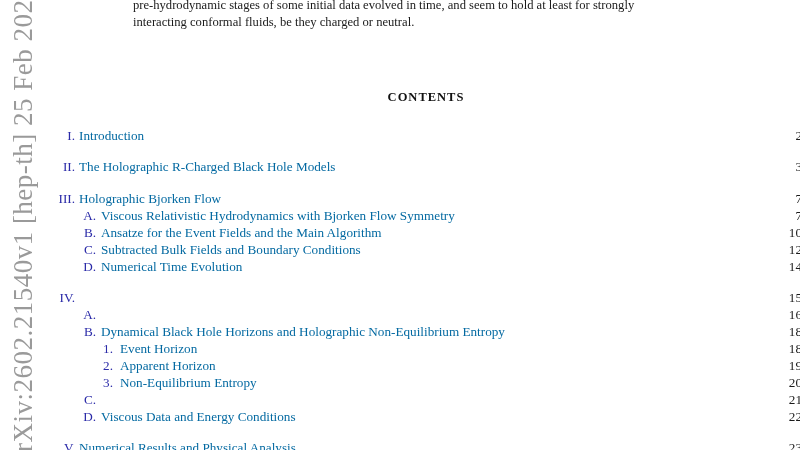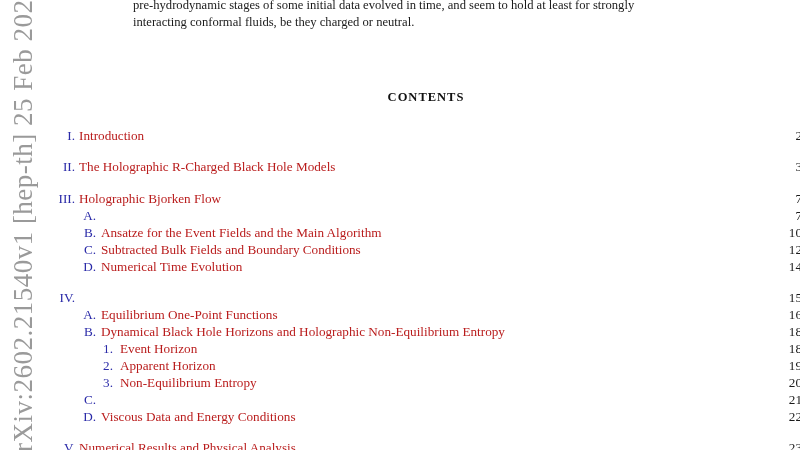--- a/index.html
+++ b/index.html
@@ -70,21 +70,21 @@
       line-height: 17px;
       white-space: nowrap;
     }
     .toc-row .num {
       position: absolute;
       text-align: right;
       color: #2a2aa8;
     }
     .toc-row .title {
       position: absolute;
-      color: #b91c1c;
+      color: #0369a1;
       cursor: pointer;
     }
     .toc-row .page {
       position: absolute;
       right: -2px;
       width: 40px;
       text-align: right;
       color: #1a1a1a;
     }
     .lvl0 .num { left: 40px; width: 35px; }
@@ -122,20 +122,21 @@
     <span class="page">3</span>
   </div>
 
   <div class="toc-row lvl0" style="top:190px">
     <span class="num">III.</span>
     <span class="title">Holographic Bjorken Flow</span>
     <span class="page">7</span>
   </div>
   <div class="toc-row lvl1" style="top:207px">
     <span class="num">A.</span>
+    <span class="title">Viscous Relativistic Hydrodynamics with Bjorken Flow Symmetry</span>
     <span class="page">7</span>
   </div>
   <div class="toc-row lvl1" style="top:224px">
     <span class="num">B.</span>
     <span class="title">Ansatze for the Event Fields and the Main Algorithm</span>
     <span class="page">10</span>
   </div>
   <div class="toc-row lvl1" style="top:241px">
     <span class="num">C.</span>
     <span class="title">Subtracted Bulk Fields and Boundary Conditions</span>
@@ -146,21 +147,20 @@
     <span class="title">Numerical Time Evolution</span>
     <span class="page">14</span>
   </div>
 
   <div class="toc-row lvl0" style="top:289px">
     <span class="num">IV.</span>
     <span class="page">15</span>
   </div>
   <div class="toc-row lvl1" style="top:306px">
     <span class="num">A.</span>
-    <span class="title">Equilibrium One-Point Functions</span>
     <span class="page">16</span>
   </div>
   <div class="toc-row lvl1" style="top:323px">
     <span class="num">B.</span>
     <span class="title">Dynamical Black Hole Horizons and Holographic Non-Equilibrium Entropy</span>
     <span class="page">18</span>
   </div>
   <div class="toc-row lvl2" style="top:340px">
     <span class="num">1.</span>
     <span class="title">Event Horizon</span>

